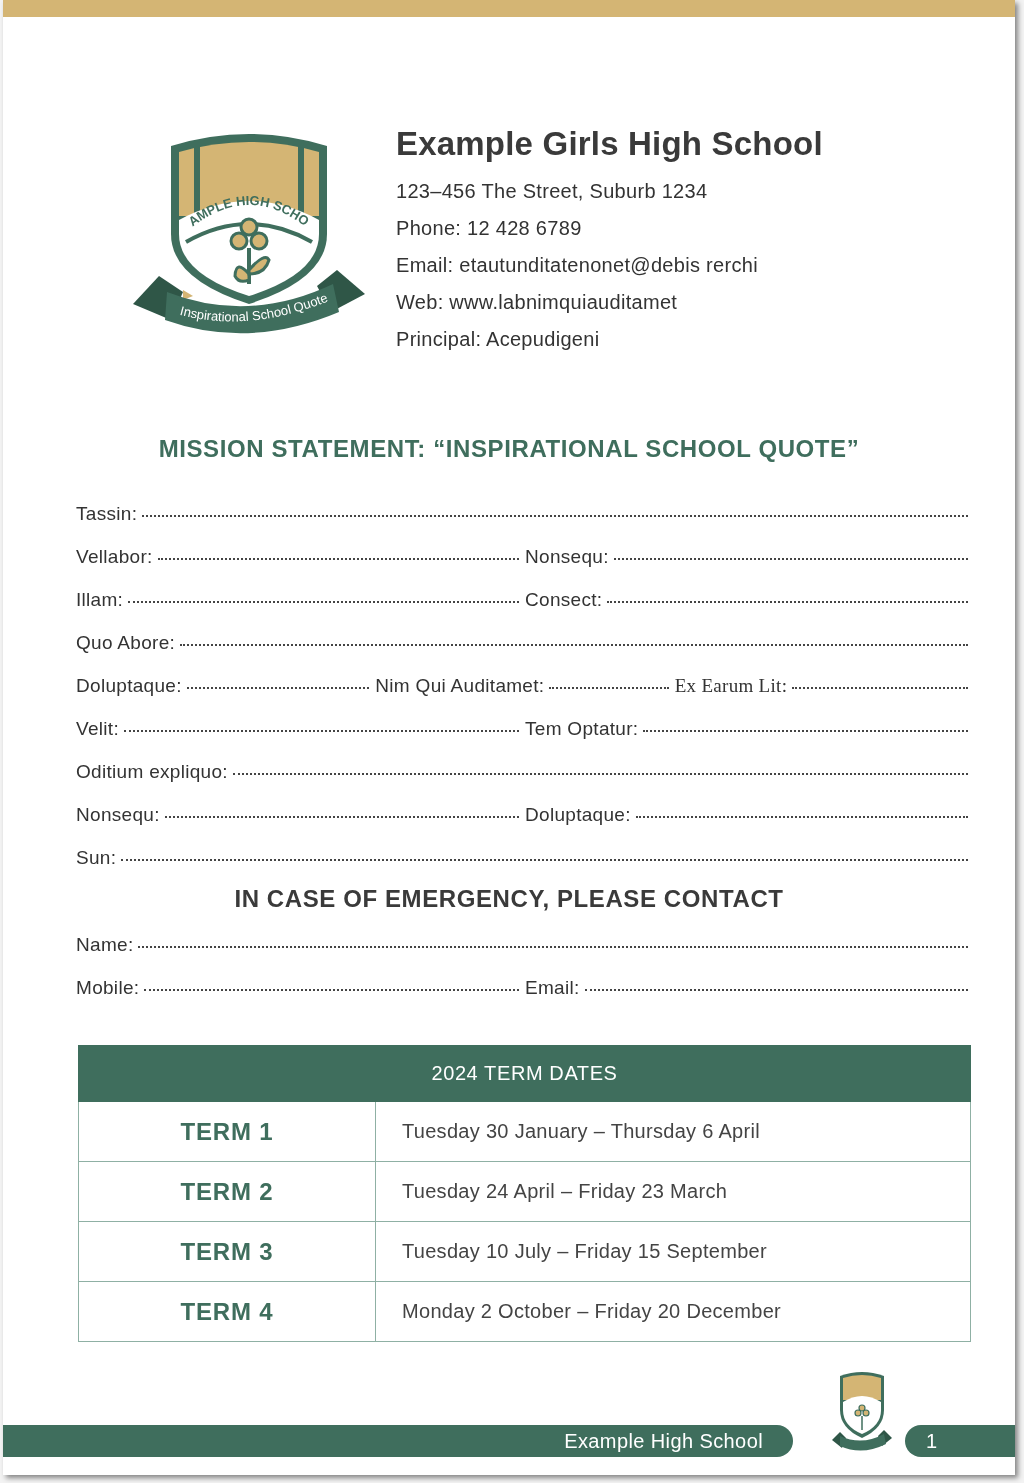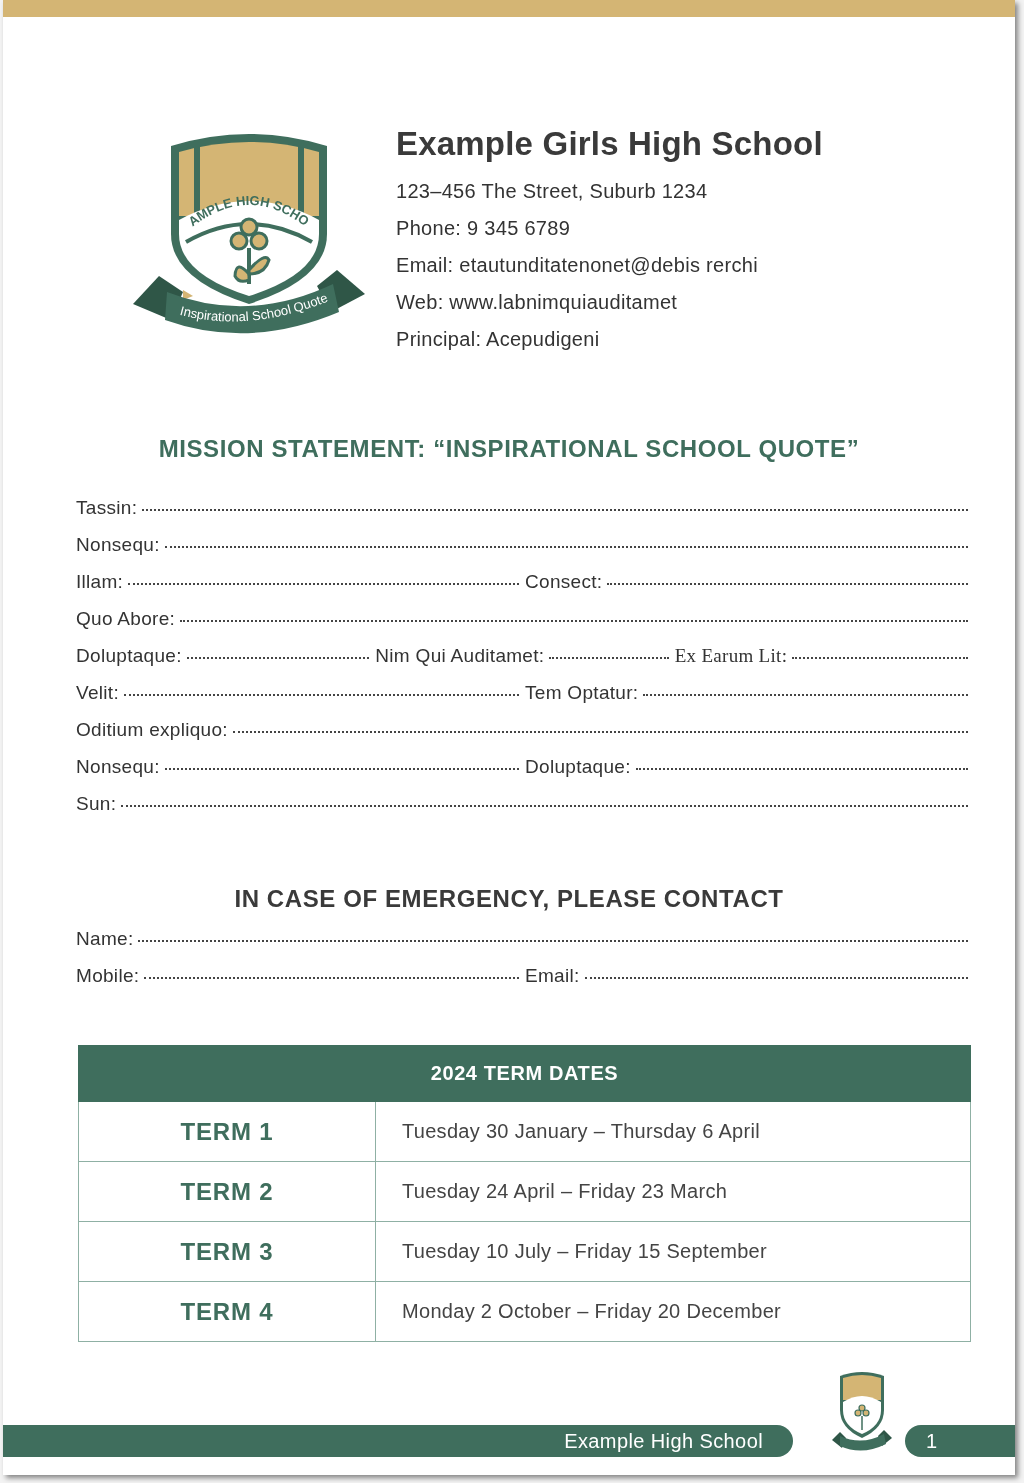--- a/index.html
+++ b/index.html
@@ -14,28 +14,28 @@
   .school-name { font-size: 33px; font-weight: bold; color: #3a3a3a; letter-spacing: 0.2px; line-height: 40px; margin-bottom: 9px; }
   .info-line { font-size: 20px; color: #333; line-height: 37px; letter-spacing: 0.3px; }
 
   .section-title { position: absolute; left: 0; width: 100%; text-align: center; font-weight: bold; font-size: 24px; letter-spacing: 0.6px; }
   .mission-title { top: 435px; color: #3f6e5d; }
   .emergency-title { top: 885px; color: #3a3a3a; }
 
   .form-lines { position: absolute; left: 73px; width: 892px; }
   .mission-form { top: 497px; }
   .emergency-form { top: 928px; }
-  .form-row { display: flex; align-items: baseline; height: 37px; font-size: 19px; color: #333; letter-spacing: 0.3px; white-space: nowrap; overflow: hidden; }
+  .form-row { display: flex; align-items: baseline; height: 37px; font-size: 19px; color: #333; letter-spacing: 0.3px; white-space: nowrap; overflow: hidden; margin-top: 6px; }
   .form-field { display: flex; align-items: baseline; }
   .form-field .label { flex: none; padding-right: 5px; }
   .form-field .dots { flex: 1; border-bottom: 2px dotted #444; height: 1px; position: relative; top: -3px; }
   .form-field + .form-field { padding-left: 6px; }
 
   .term-table { position: absolute; left: 75px; top: 1045px; width: 893px; border-collapse: collapse; }
-  .term-table th { background: #3f6e5d; color: #fff; height: 56px; font-size: 20px; letter-spacing: 0.6px; font-weight: bold; text-align: center; border: 1.5px solid #3f6e5d; }
+  .term-table th { background: #3f6e5d; color: #fff; height: 56px; font-size: 20px; letter-spacing: 0.6px; font-weight: normal; text-align: center; border: 1.5px solid #3f6e5d; }
   .term-table td { border: 1.5px solid #8fb0a4; height: 60px; }
   .term-table td.term-label { width: 297px; text-align: center; color: #3f6e5d; font-weight: bold; font-size: 24px; letter-spacing: 0.8px; }
   .term-table td.term-dates { padding-left: 26px; font-size: 20px; color: #444; letter-spacing: 0.3px; padding-bottom: 0; }
   .footer-pill-left { position: absolute; left: 0; top: 1425px; width: 790px; height: 32px; background: #3f6e5d; border-radius: 0 16px 16px 0;
                       color: #fff; font-size: 20px; text-align: right; padding-right: 30px; line-height: 33px; letter-spacing: 0.4px; }
   .footer-pill-right { position: absolute; left: 902px; top: 1425px; width: 110px; height: 32px; background: #3f6e5d; border-radius: 16px 0 0 16px;
                        color: #fff; font-size: 20px; line-height: 32px; padding-left: 21px; }
   .crest-footer { position: absolute; left: 827px; top: 1370px; width: 64px; height: 86px; }
 </style>
 </head>
@@ -71,36 +71,40 @@
       <path id="ribbonpath" d="M46 190 Q118 210 200 176" fill="none"></path>
       <text font-family="Liberation Sans, sans-serif" font-size="13" fill="#fff">
         <textPath href="#ribbonpath" startOffset="50%" text-anchor="middle">Inspirational School Quote</textPath>
       </text>
     </g>
   </svg>
 
   <div class="header-info">
     <div class="school-name">Example Girls High School</div>
     <div class="info-line">123–456 The Street, Suburb 1234</div>
-    <div class="info-line">Phone: 9 345 6789</div>
+    <div class="info-line">Phone: 12 428 6789</div>
     <div class="info-line">Email: etautunditatenonet@debis rerchi</div>
     <div class="info-line">Web: www.labnimquiauditamet</div>
     <div class="info-line">Principal: Acepudigeni</div>
   </div>
 
   <div class="section-title mission-title">MISSION STATEMENT: “INSPIRATIONAL SCHOOL QUOTE”</div>
 
   <div class="form-lines mission-form" id="mission-form">
       <div class="form-row">
         <div class="form-field" style="flex: 1 1 0%;">
           <span class="label">Tassin:</span>
           <span class="dots"></span>
         </div>
       </div>
       <div class="form-row">
+        <div class="form-field" style="flex: 1 1 0%;">
+          <span class="label">Vellabor:</span>
+          <span class="dots"></span>
+        </div>
         <div class="form-field" style="flex: 1 1 0%;">
           <span class="label">Nonsequ:</span>
           <span class="dots"></span>
         </div>
       </div>
       <div class="form-row">
         <div class="form-field" style="flex: 1 1 0%;">
           <span class="label">Illam:</span>
           <span class="dots"></span>
         </div>

